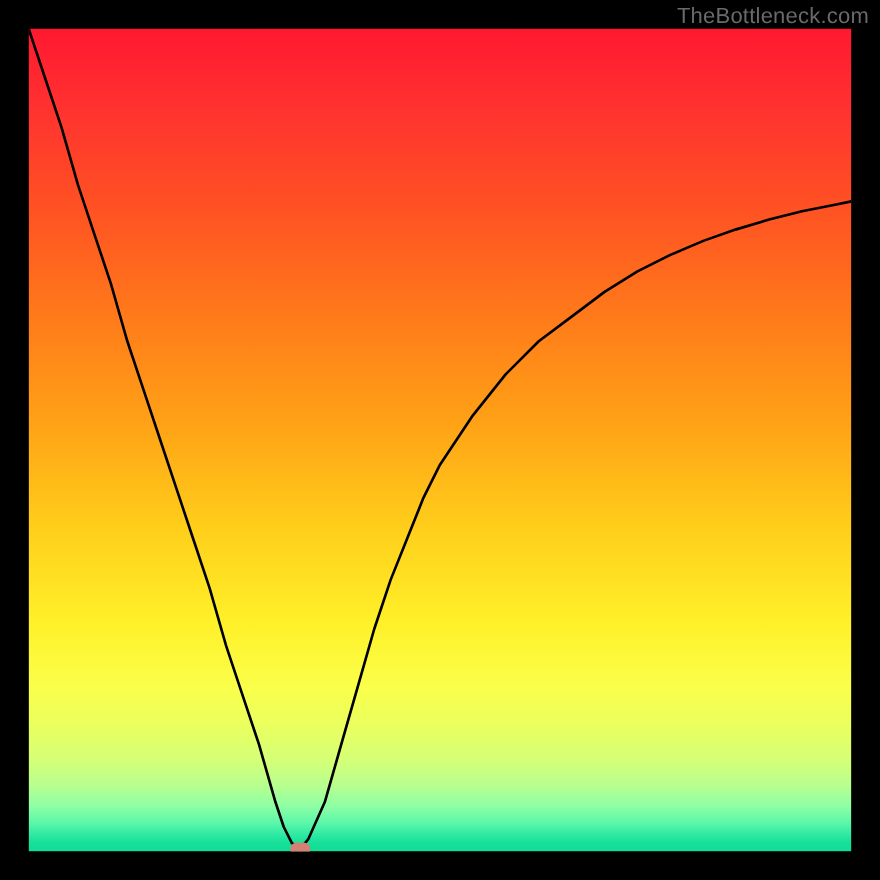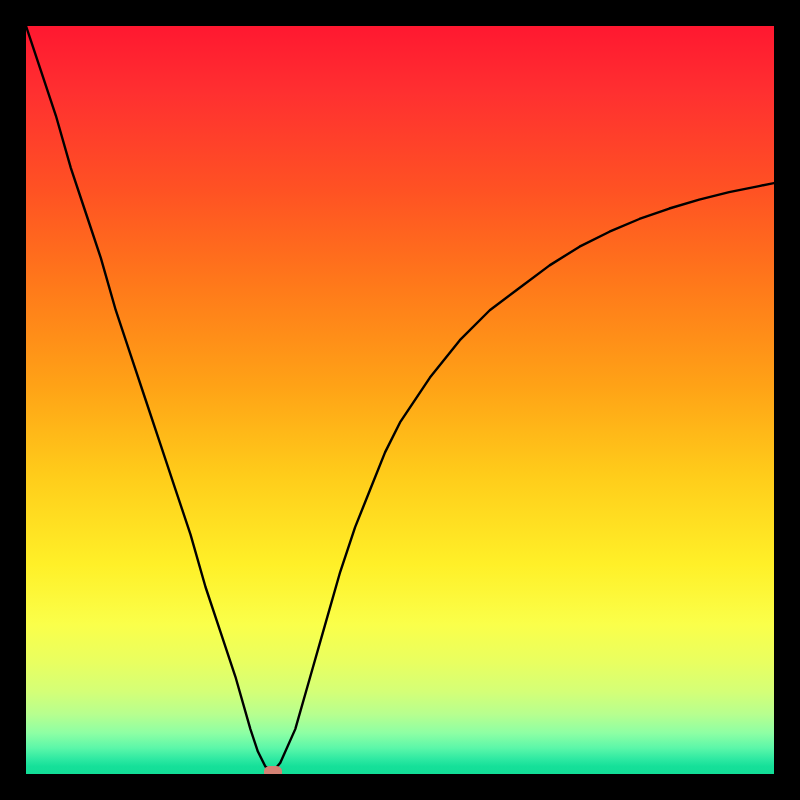--- a/index.html
+++ b/index.html
@@ -71,20 +71,21 @@
     font-size: 20px;
     letter-spacing: 0.2px;
     user-select: none;
   }
 </style>
 </head>
 <body>
 
 <div class="stage">
 
+  <div class="watermark">TheBottleneck.com</div>
 
   <div class="plot-area">
     <div class="gradient-bg"></div>
 
     <svg class="curve" viewBox="0 0 748 748" preserveAspectRatio="none">
       <path id="curve-path" d="M0.00 0.00 L14.96 44.88 L29.92 89.76 L44.88 142.12 L59.84 187.00 L74.80 231.88 L89.76 284.24 L104.72 329.12 L119.68 374.00 L134.64 418.88 L149.60 463.76 L164.56 508.64 L179.52 561.00 L194.48 605.88 L209.44 650.76 L224.40 703.12 L231.88 725.56 L239.36 740.52 L246.84 745.76 L254.32 736.78 L269.28 703.12 L284.24 650.76 L299.20 598.40 L314.16 546.04 L329.12 501.16 L344.08 463.76 L359.04 426.36 L374.00 396.44 L403.92 351.56 L433.84 314.16 L463.76 284.24 L493.68 261.80 L523.60 239.36 L553.52 220.66 L583.44 205.70 L613.36 192.98 L643.28 182.51 L673.20 173.54 L703.12 166.06 L733.04 160.07 L748.00 157.08" fill="none" stroke="#000" stroke-width="2.4" stroke-linecap="round" stroke-linejoin="round"></path>
     </svg>
 
     <div class="marker" id="min-marker" style="left: 246.84px; top: 745.756px; background: rgb(212, 129, 116);"></div>
   </div>

